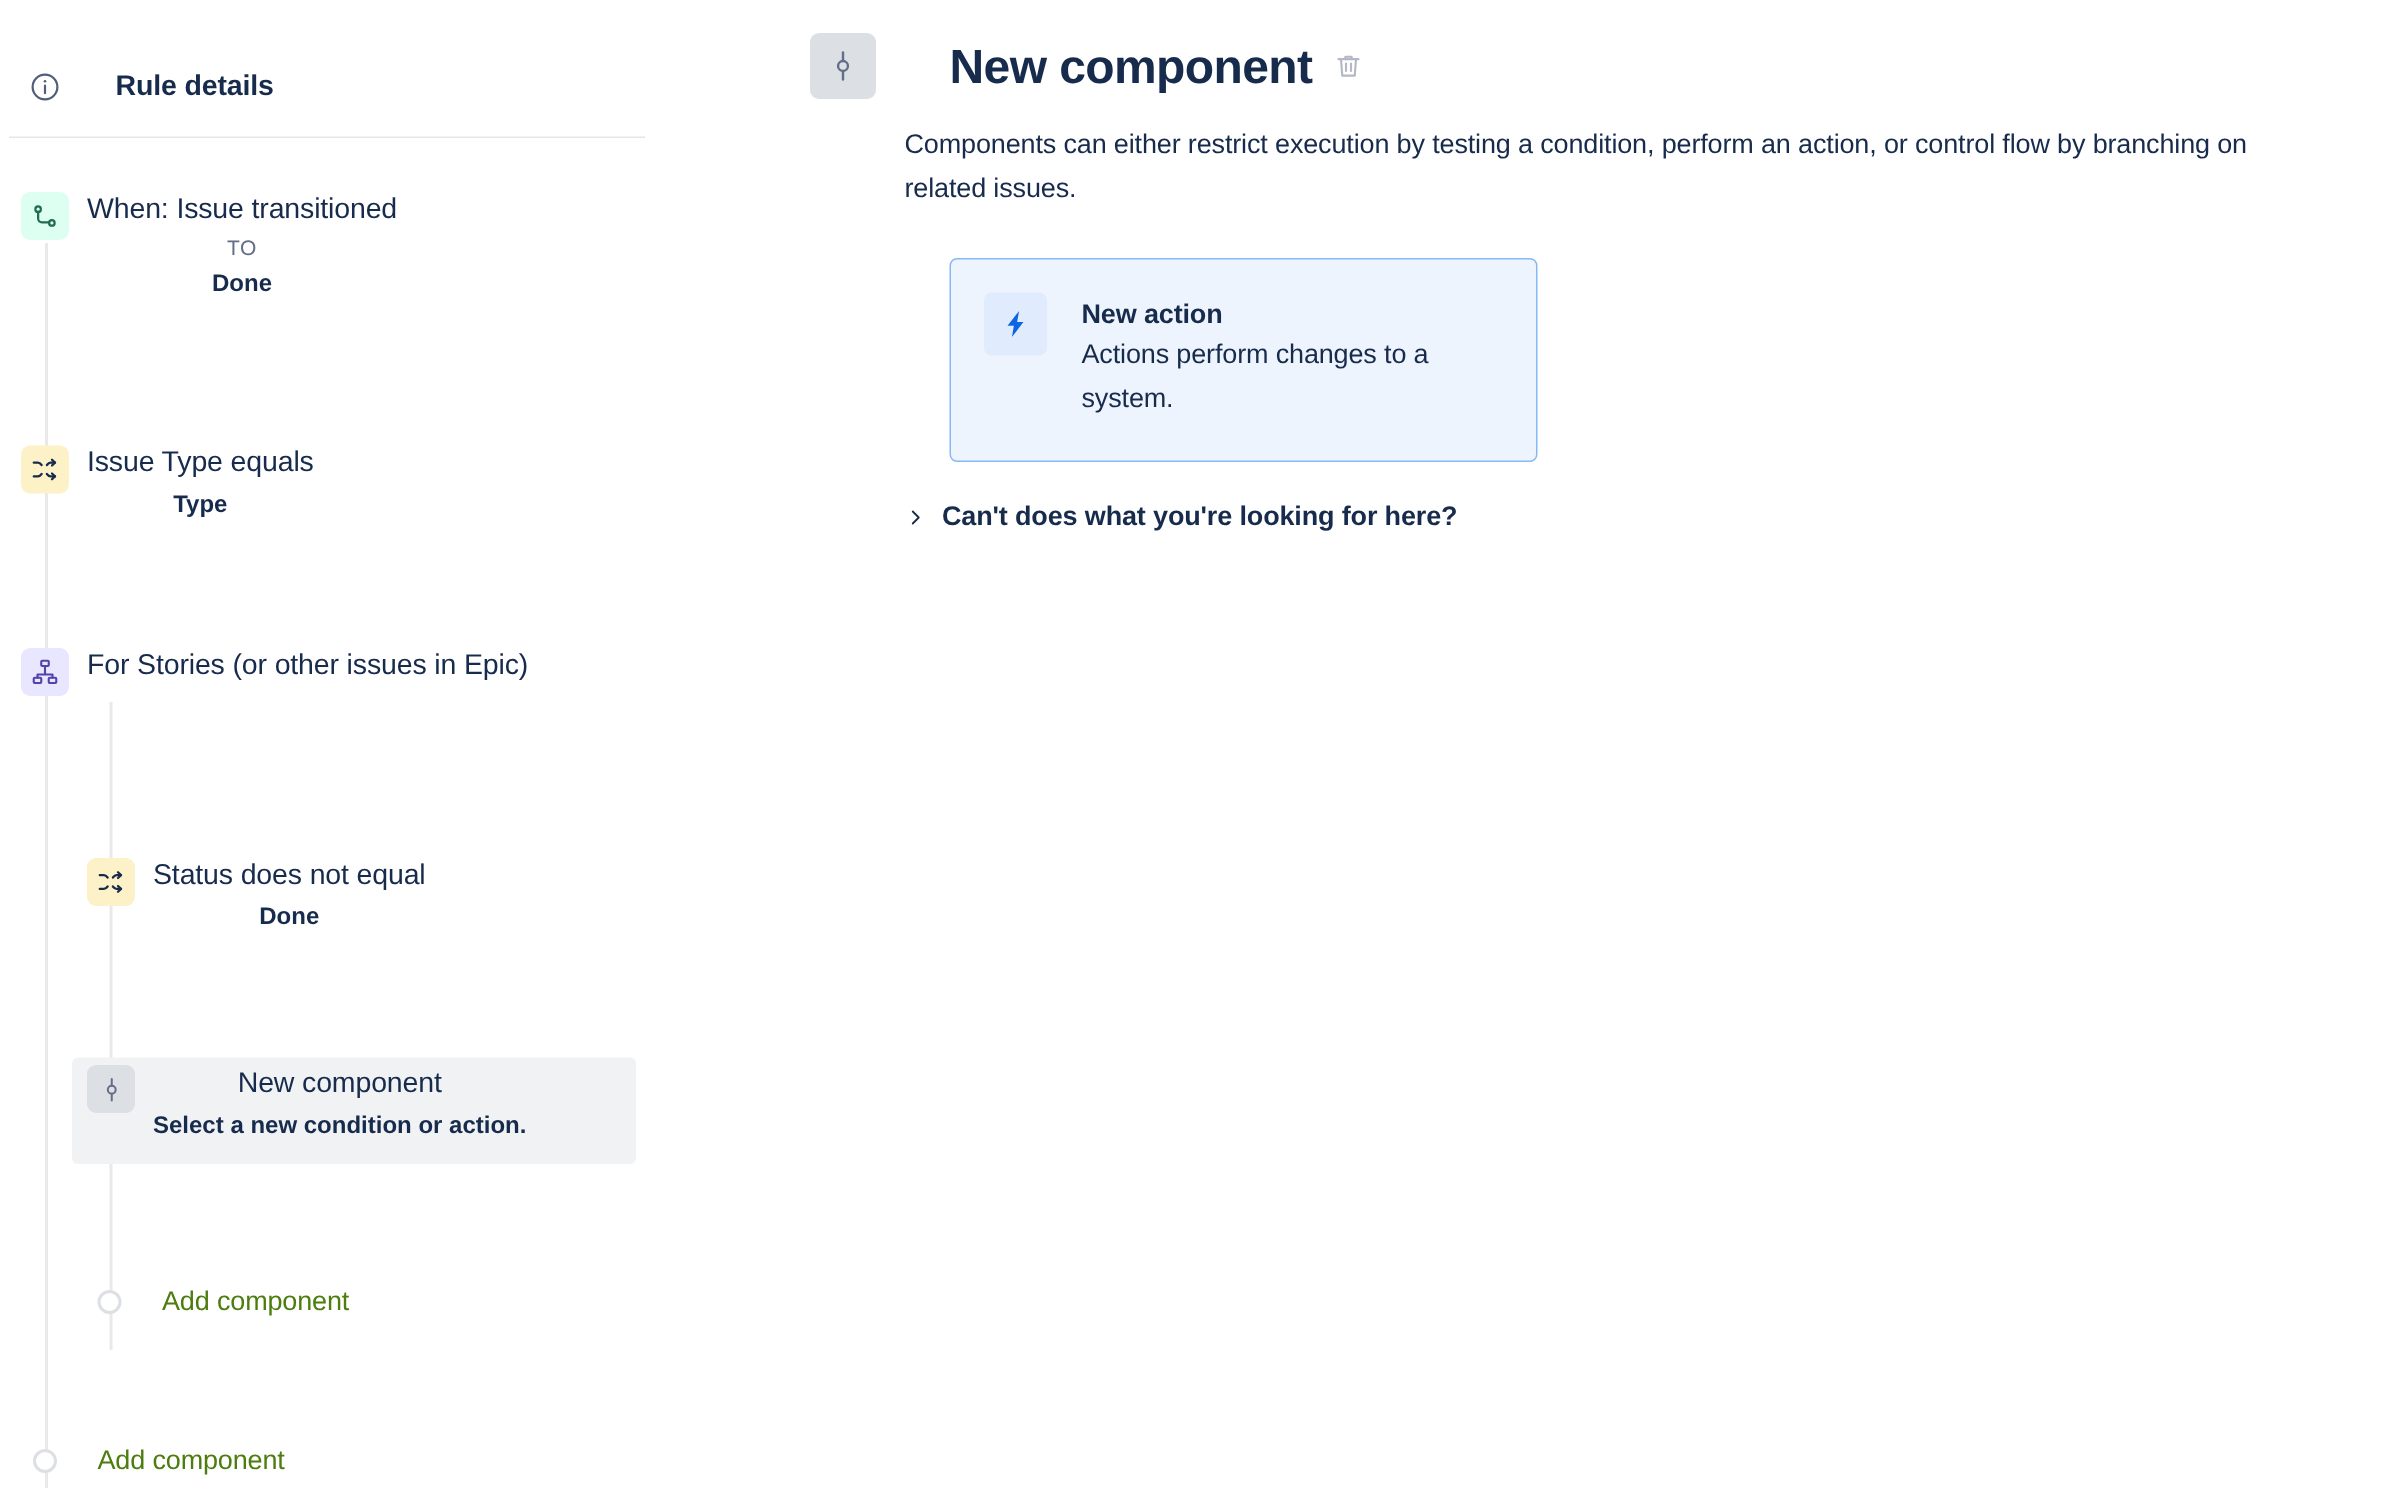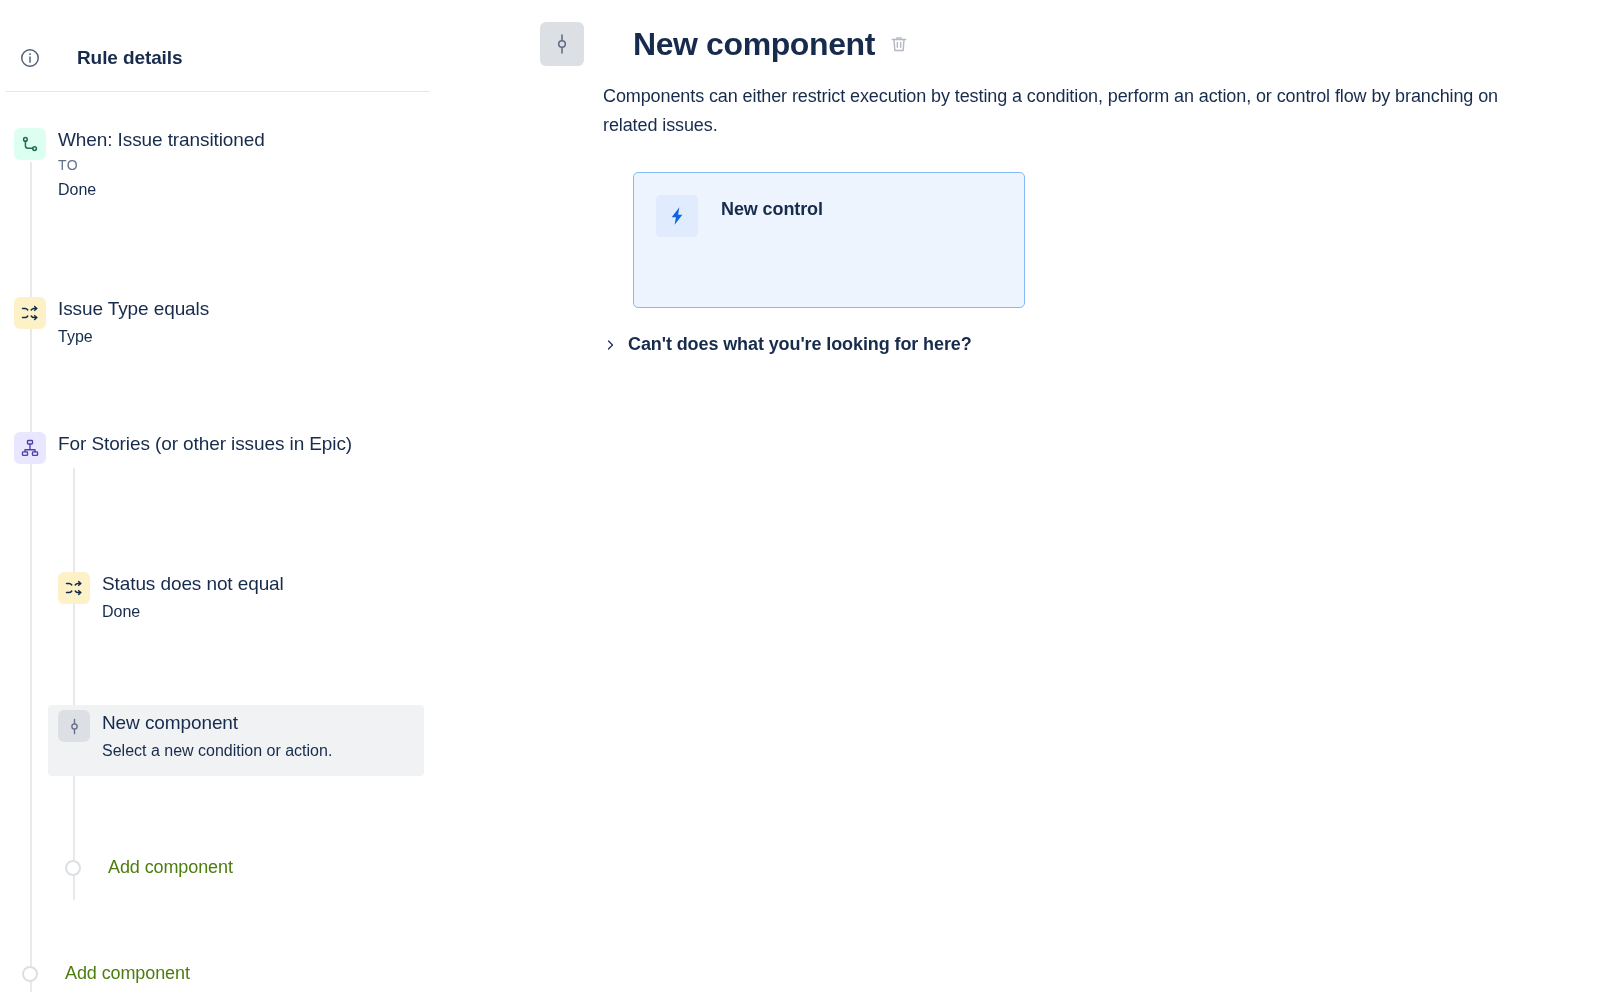--- a/index.html
+++ b/index.html
@@ -52,27 +52,27 @@
   .step {
     position: absolute;
     display: block;
   }
   .step-badge {
     position: absolute; left: 0; top: 0;
     width: 32px; height: 32px;
     border-radius: 6px;
     display: flex; align-items: center; justify-content: center;
   }
-  .step-body { position: absolute; left: 44px; top: -3px; }
+  .step-body { position: absolute; left: 44px; top: -3px; text-align: center; }
   .step-title {
     font-size: 19px; line-height: 29px; color: #172b4d;
     letter-spacing: -0.1px;
   }
   .step-sub {
-    font-size: 16px; line-height: 27px; color: #172b4d;
+    font-size: 16px; line-height: 27px; color: #172b4d; font-weight: bold;
   }
   .step-kicker {
     font-size: 14px; line-height: 22px; color: #626f86;
     font-weight: normal; letter-spacing: 0.4px;
   }
 
   .badge-green  { background: #dcfff1; }
   .badge-yellow { background: #fdf1c7; }
   .badge-purple { background: #e9e6ff; }
   .badge-grey   { background: #dcdfe4; }
@@ -328,21 +328,22 @@
 
     <div class="detail-desc">Components can either restrict execution by testing a condition, perform an action, or control flow by branching on related issues.</div>
 
     <div class="opt-card" id="opt-action">
       <span class="opt-badge opt-badge-blue">
         <svg width="22" height="22" viewBox="0 0 24 24" fill="#0c66e4" stroke="none">
           <path d="M14.6 2.5 6.2 13.3h4.6l-1.4 8.2 8.4-10.9h-4.6z"></path>
         </svg>
       </span>
       <div class="opt-text">
-        <div class="opt-title">New control</div>
+        <div class="opt-title">New action</div>
+        <div class="opt-desc">Actions perform changes to a system.</div>
       </div>
     </div>
 
 
     <div class="expander">
       <span class="expander-chevron">
         <svg width="12" height="12" viewBox="0 0 24 24" fill="none" stroke="#172b4d" stroke-width="2.4" stroke-linecap="round" stroke-linejoin="round">
           <polyline points="9,4 17,12 9,20"></polyline>
         </svg>
       </span>

